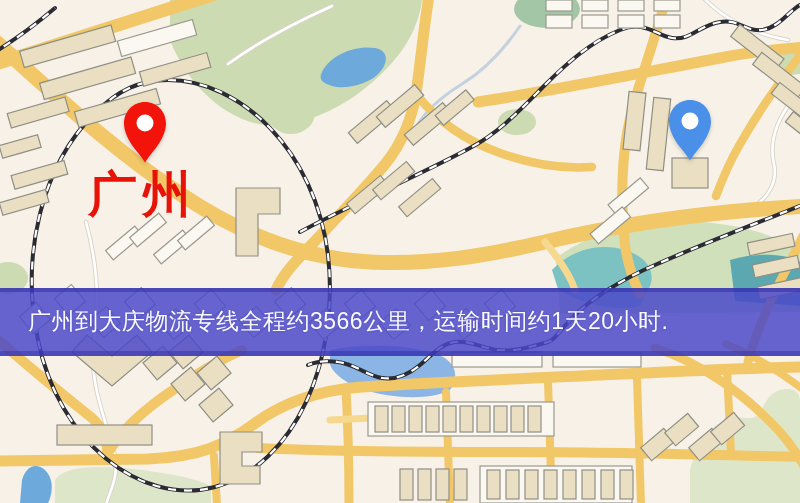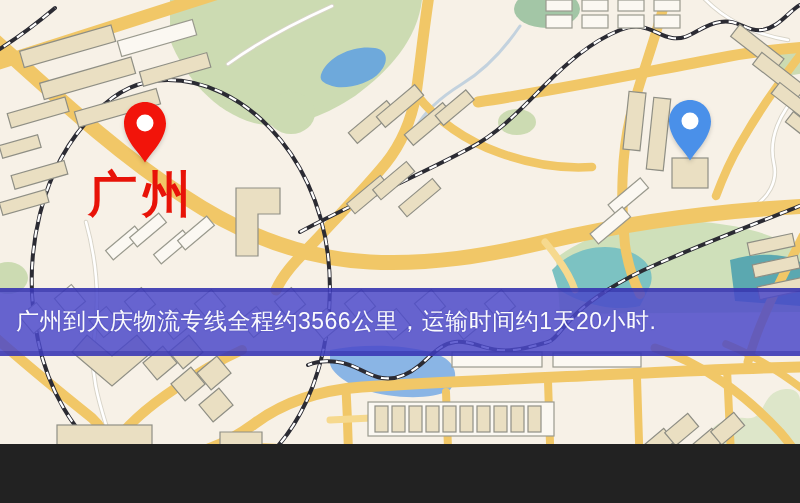--- a/index.html
+++ b/index.html
@@ -1,17 +1,17 @@
 <!DOCTYPE html>
 <html style="--origin-color: #e81308; --destination-color: #2220d0; --origin-pin: #f2140a; --destination-pin: #4a90e9; --pin-hole: #ffffff; --banner-bg: #4a48c9d6; --banner-text: #ffffff;"><head>
 <meta charset="utf-8">
 <style>
   html,body{margin:0;padding:0;background:#222;}
   .stage{
-    position:relative;width:800px;height:444px;overflow:hidden;
+    position:relative;width:800px;height:503px;overflow:hidden;
     background:#f7f1e7;font-family:"Liberation Sans","DejaVu Sans",sans-serif;
   }
   .stage svg.mapsvg{position:absolute;left:0;top:0;}
   .pin{position:absolute;filter:drop-shadow(0 2px 2px rgba(0,0,0,.18));}
   .pin-origin{left:122px;top:101px;}
   .pin-destination{left:667px;top:99px;}
   .city-label{
     position:absolute;font-family:"Liberation Serif","DejaVu Serif",serif;
     font-weight:700;line-height:1;white-space:nowrap;user-select:none;
   }
@@ -19,21 +19,21 @@
   .destination-label{left:636px;top:176px;font-size:50px;letter-spacing:9px;color:var(--destination-color);}
   .banner{
     position:absolute;left:0;top:288px;width:100%;height:68px;
     background:var(--banner-bg);
     border-top:4px solid rgba(40,38,155,.45);
     border-bottom:5px solid rgba(40,38,155,.40);
     box-sizing:border-box;display:flex;align-items:center;
   }
   .banner-text{
     color:var(--banner-text);font-size:23px;letter-spacing:.5px;
-    padding-left:16px;opacity:.97;text-shadow:0 0 2px rgba(60,60,170,.6);
+    padding-left:28px;opacity:.97;text-shadow:0 0 2px rgba(60,60,170,.6);
   }
   
   .park{fill:#ccdbb2;stroke:none;}
   .park-pale{fill:#dde6c9;}
   .park-mid{fill:#cfe0ba;}
   .pond-park{fill:#a3c6a6;}
   .water-blue{fill:#6ea9db;}
   .water-soft{fill:#8ab5e5;}
   .water-teal{fill:#7cc2c2;}
   .water-teal-dark{fill:#5ba8b0;}

